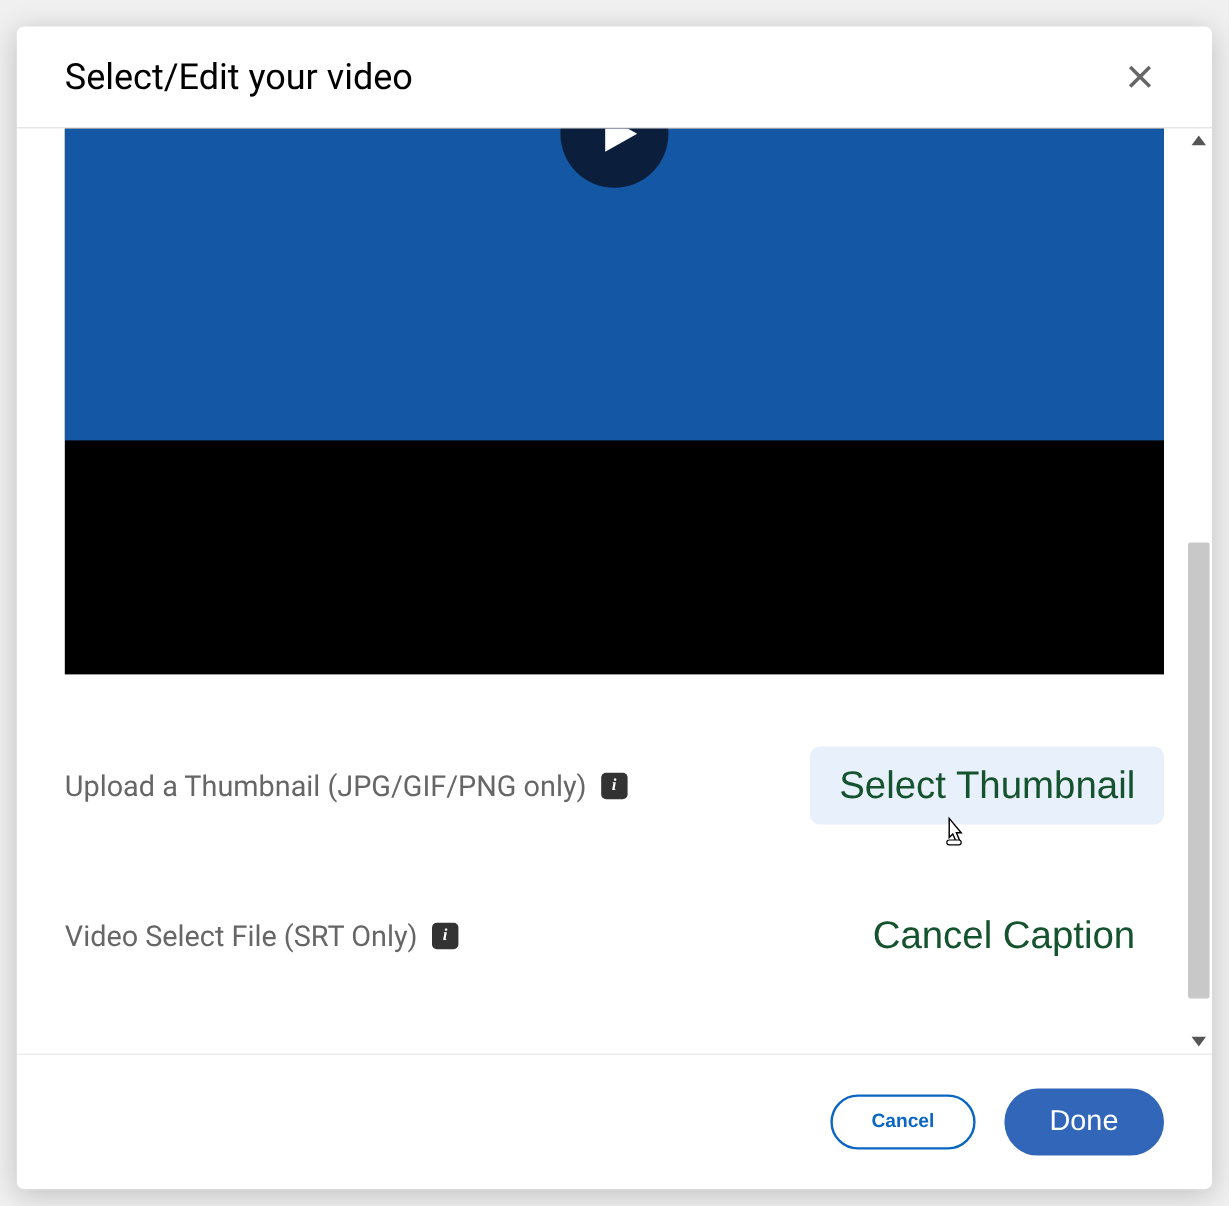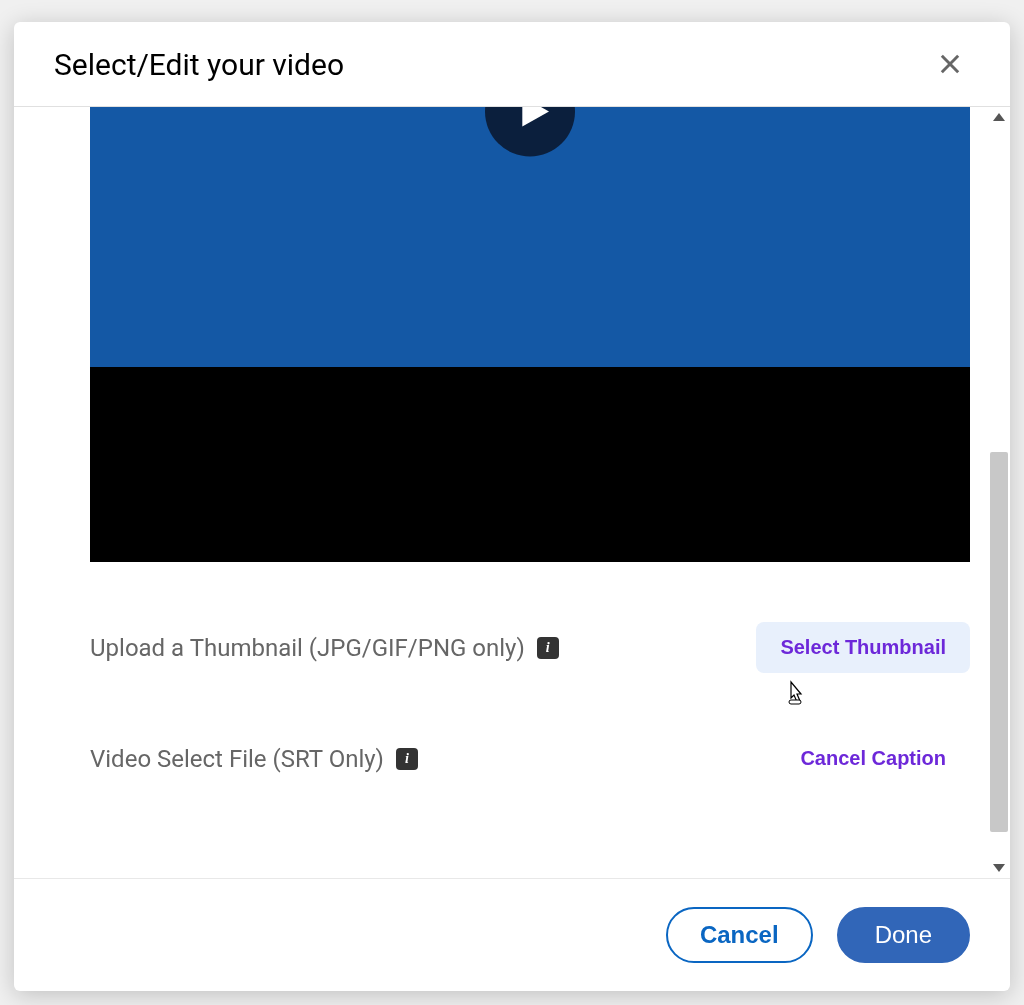--- a/index.html
+++ b/index.html
@@ -60,21 +60,20 @@
       color: #666666;
     }
     .close-btn svg {
       width: 28px;
       height: 28px;
     }
     .modal-body {
       flex: 1;
       overflow-y: auto;
       position: relative;
-      margin-left: 36px;
     }
     .modal-scroll {
       padding: 0 40px 40px 40px;
     }
     .video-preview {
       width: 100%;
       height: 455px;
       background: #000000;
       position: relative;
       overflow: hidden;
@@ -128,42 +127,42 @@
       border-radius: 4px;
       align-items: center;
       justify-content: center;
       color: #ffffff;
       font-size: 14px;
       font-weight: bold;
       font-style: italic;
       font-family: Georgia, serif;
     }
     .option-button {
-      font-size: 20px;
-      font-weight: 700;
-      color: #6d28d9;
+      font-size: 32px;
+      font-weight: 400;
+      color: #14532d;
       background: none;
       border: none;
       cursor: pointer;
       padding: 14px 24px;
       border-radius: 8px;
     }
     .option-button.highlighted {
       background: #e8f0fc;
     }
     .modal-footer {
       display: flex;
       justify-content: flex-end;
       align-items: center;
       gap: 24px;
       padding: 28px 40px;
       border-top: 1px solid #e8e8e8;
     }
     .btn-cancel {
-      font-size: 24px;
+      font-size: 16px;
       font-weight: 600;
       color: #0a66c2;
       background: #ffffff;
       border: 2px solid #0a66c2;
       border-radius: 32px;
       padding: 12px 32px;
       cursor: pointer;
     }
     .btn-done {
       font-size: 24px;

